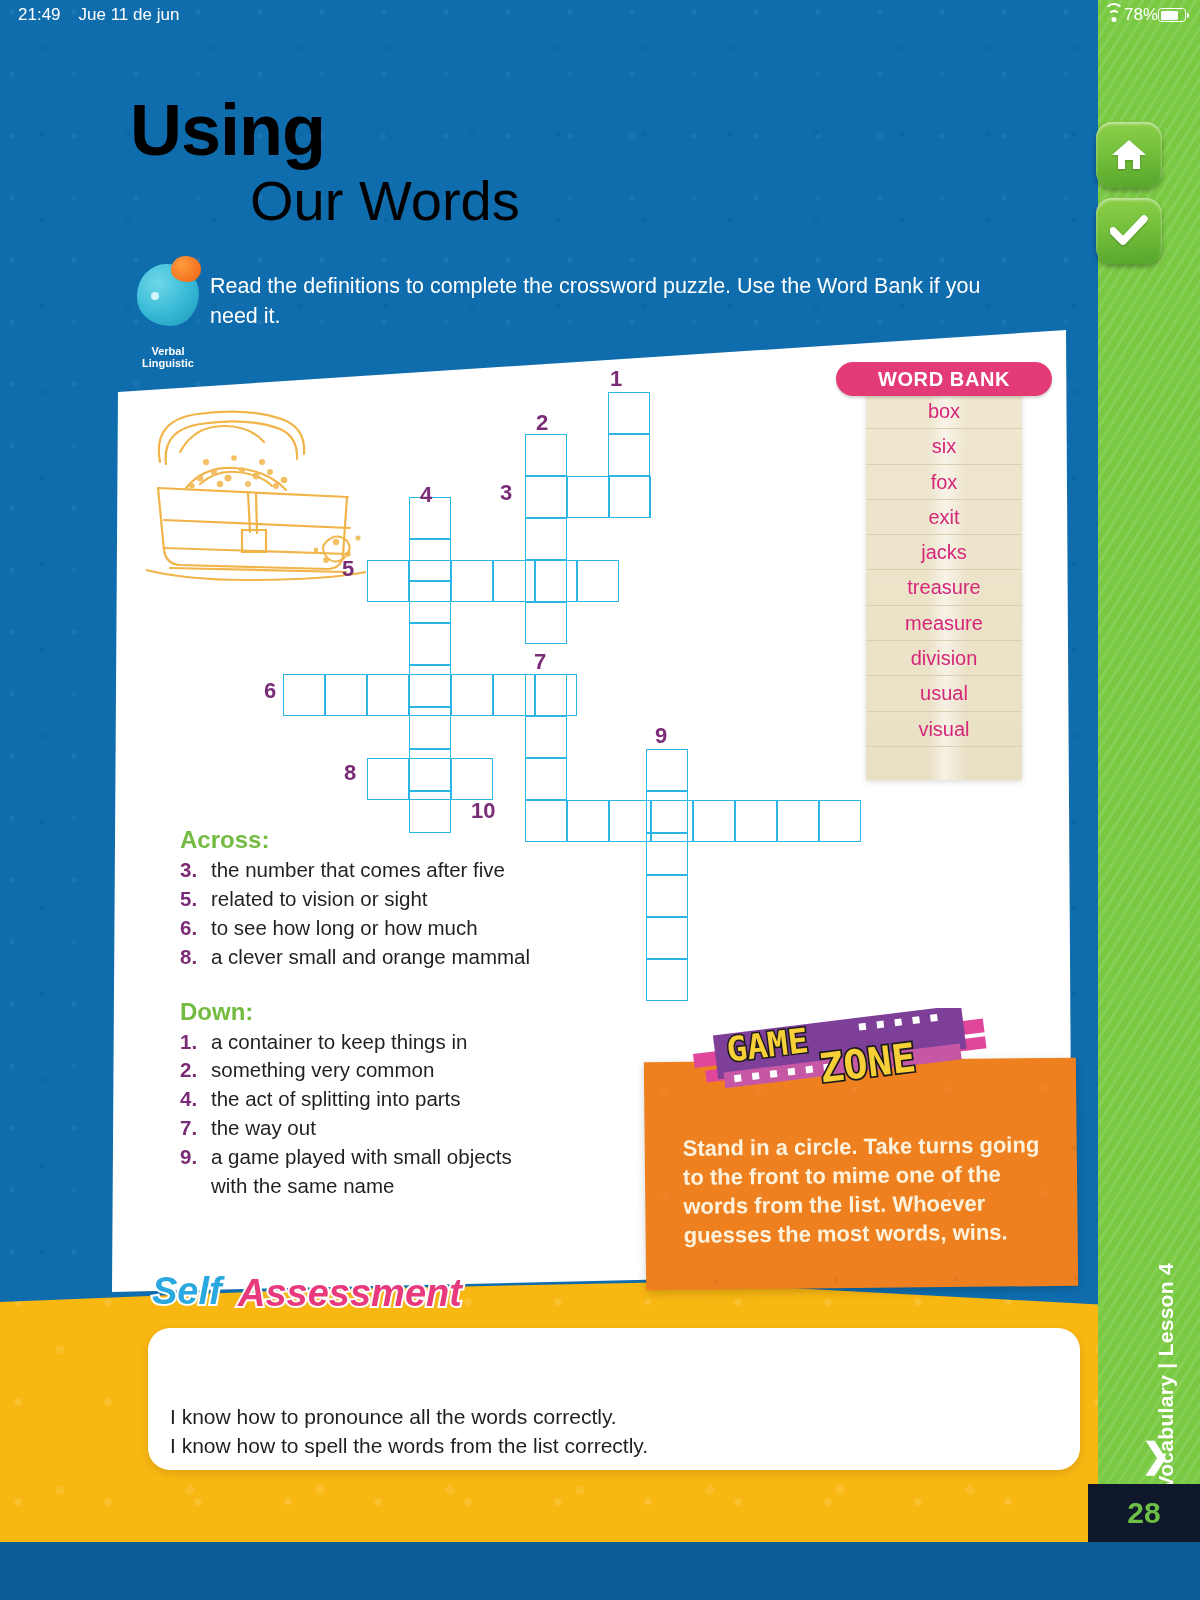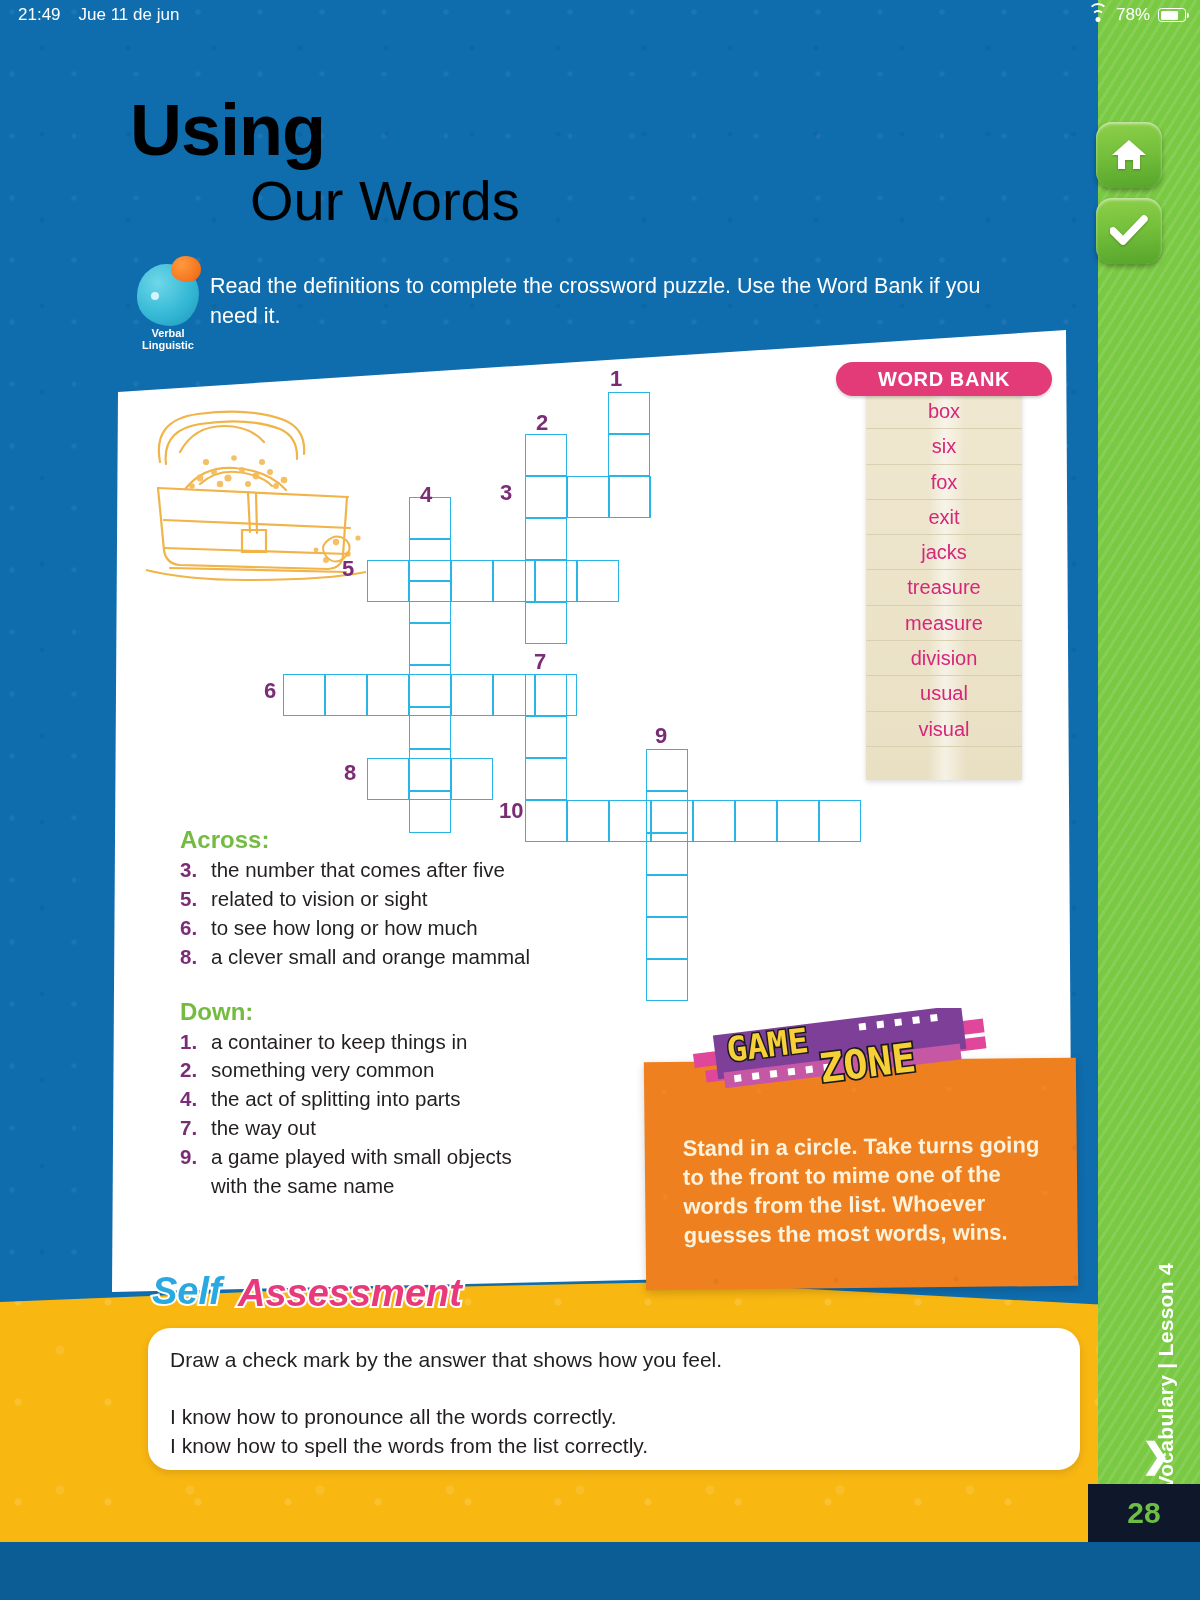--- a/index.html
+++ b/index.html
@@ -35,21 +35,21 @@
   }
 
   
   .statusbar {
     position: absolute; top: 0; left: 0; right: 0; height: 30px;
     display: flex; align-items: center; justify-content: space-between;
     padding: 0 14px 0 18px;
     color: #ffffff; font-size: 17px; z-index: 60;
   }
   .sb-left { display: flex; align-items: center; gap: 18px; }
-  .sb-right { display: flex; align-items: center; gap: 8px; }
+  .sb-right { display: flex; align-items: center; gap: 0; }
   .wifi-icon { display: inline-block; width: 20px; height: 15px; position: relative; }
   .wifi-icon i {
     position: absolute; left: 50%; bottom: 0; transform: translateX(-50%);
     border: 2.2px solid #fff; border-bottom-color: transparent;
     border-left-color: transparent; border-right-color: transparent;
     border-radius: 50%;
   }
   .wifi-icon i:nth-child(1) { width: 20px; height: 20px; }
   .wifi-icon i:nth-child(2) { width: 13px; height: 13px; }
   .wifi-icon i:nth-child(3) {
@@ -122,21 +122,21 @@
   }
   .mascot-body::before {
     content: ""; position: absolute; right: -2px; top: -8px; width: 30px; height: 26px;
     background: radial-gradient(circle at 35% 32%, #ff9a3c 0%, #f4731f 70%, #d85a10 100%);
     border-radius: 50% 52% 44% 56% / 54% 50% 50% 46%;
   }
   .mascot-body::after {
     content: ""; position: absolute; left: 14px; top: 28px; width: 8px; height: 8px;
     background: #d6f4fb; border-radius: 50%;
   }
-  .mascot-label { color: #fff; font-size: 11px; font-weight: bold; line-height: 1.05; margin-top: 2px; }
+  .mascot-label { color: #fff; font-size: 11px; font-weight: bold; line-height: 1.05; margin-top: 20px; }
 
   
   .sheet {
     position: absolute; left: 112px; top: 330px; width: 960px; height: 962px;
     background: #fff; z-index: 15;
     clip-path: polygon(6px 62px, 954px 0px, 960px 940px, 0px 962px);
     box-shadow: 0 4px 16px rgba(0,0,0,0.18);
   }
   .sheet-inner { position: absolute; inset: 0; }
 
@@ -381,21 +381,21 @@
       <div id="grid-numbers">
           <div class="cnum" style="left: 498px; top: 36px;">1</div>
           <div class="cnum" style="left: 424px; top: 80px;">2</div>
           <div class="cnum" style="left: 388px; top: 150px;">3</div>
           <div class="cnum" style="left: 308px; top: 152px;">4</div>
           <div class="cnum" style="left: 230px; top: 226px;">5</div>
           <div class="cnum" style="left: 152px; top: 348px;">6</div>
           <div class="cnum" style="left: 422px; top: 319px;">7</div>
           <div class="cnum" style="left: 232px; top: 430px;">8</div>
           <div class="cnum" style="left: 543px; top: 393px;">9</div>
-          <div class="cnum" style="left: 387px; top: 468px;">10</div>
+          <div class="cnum" style="left: 359px; top: 468px;">10</div>
         </div>
     </div>
 
     <div class="wordbank nosel">
       <div class="wb-paper"></div>
       <div class="wb-badge">WORD BANK</div>
       <div class="wb-list" id="wb-list">
           <div class="wb-item">box</div>
           <div class="wb-item">six</div>
           <div class="wb-item">fox</div>
@@ -490,18 +490,17 @@
 </svg>
 
 <div class="sa-title nosel">
   <svg width="330" height="48" viewBox="0 0 330 48">
     <text x="2" y="36" font-family="'Liberation Sans', sans-serif" font-size="38" font-weight="bold" font-style="italic" fill="#29a9e0" stroke="#ffffff" stroke-width="4" paint-order="stroke">Self</text>
     <text x="88" y="38" font-family="'Liberation Sans', sans-serif" font-size="38" font-weight="bold" font-style="italic" fill="#e8397d" stroke="#ffffff" stroke-width="4" paint-order="stroke">Assessment</text>
   </svg>
 </div>
 
 <div class="sa-card nosel">
-  <div class="sa-line1">Draw a check mark by the answer that shows how you feel.</div>
   <div class="sa-stmts" id="sa-stmts">
       <div>I know how to pronounce all the words correctly.</div>
       <div>I know how to spell the words from the list correctly.</div>
     </div>
 </div>
 
 </body></html>

